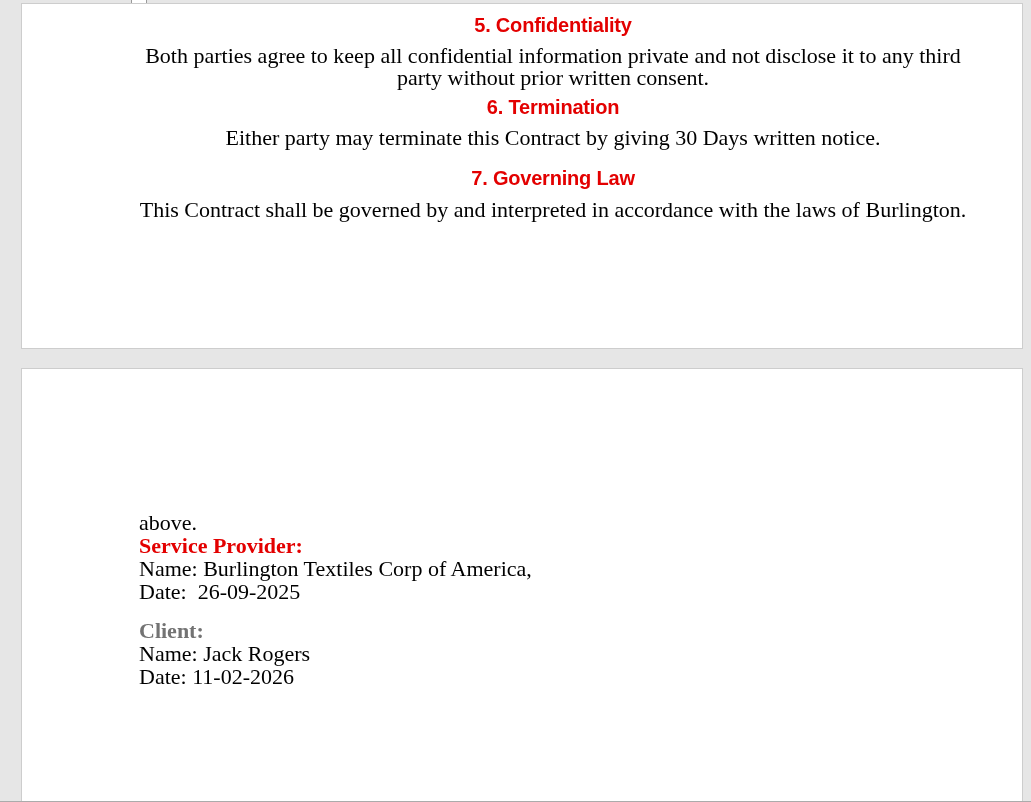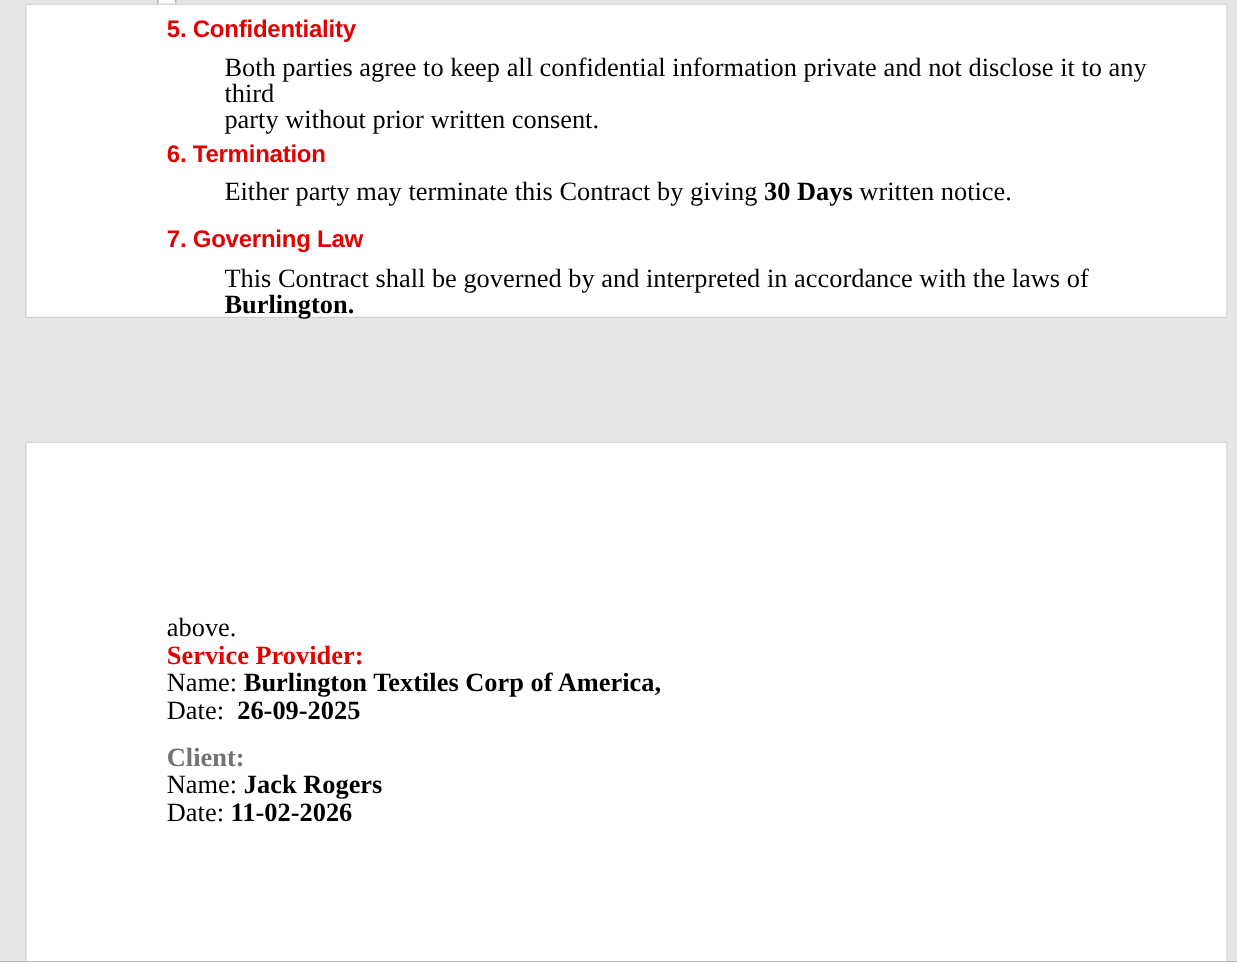--- a/index.html
+++ b/index.html
@@ -13,60 +13,59 @@
     font-family: "Liberation Serif", serif;
   }
   .page {
     position: absolute;
     left: 21px;
     width: 1002px;
     box-sizing: border-box;
     background: #ffffff;
     border: 1px solid #cdcdcd;
   }
-  #page1 { top: 3px; height: 262px; }
+  #page1 { top: 3px; height: 346px; text-align: center; }
   #page2 { top: 368px; height: 440px; }
   .content {
     box-sizing: border-box;
     padding-left: 117px;
     padding-right: 55px;
   }
   .heading {
     font-family: "Liberation Sans", sans-serif;
     font-weight: bold;
     font-size: 20px;
     line-height: 20px;
     letter-spacing: -0.2px;
     color: #e30000;
   }
   .serif-body {
     font-family: "Liberation Serif", serif;
     font-size: 22px;
     line-height: 22px;
     color: #000000;
-    margin-left: 48px;
   }
   .serif-body2 {
     font-family: "Liberation Serif", serif;
     font-size: 22px;
     line-height: 23px;
     color: #000000;
   }
   p { margin: 0; }
   #h-conf  { margin-top: 11px; }
   #p-conf  { margin-top: 10px; }
   #h-term  { margin-top: 8px; }
   #p-term  { margin-top: 10px; }
   #h-gov   { margin-top: 19px; }
   #p-gov   { margin-top: 11px; }
   #content2 { padding-top: 142px; }
   #sp-label { }
   #cl-label { margin-top: 16px; }
   .red  { color: #e30000; font-weight: bold; }
-  .bold { font-weight: bold; }
+  .bold { font-weight: normal; }
   .line { display: block; white-space: pre-wrap; }
   .seg  { white-space: pre-wrap; }
   .checkbox-fragment {
     position: absolute;
     left: 131px;
     top: -3px;
     width: 14px;
     height: 9px;
     background: #ffffff;
     border: 1px solid #9a9a9a;

